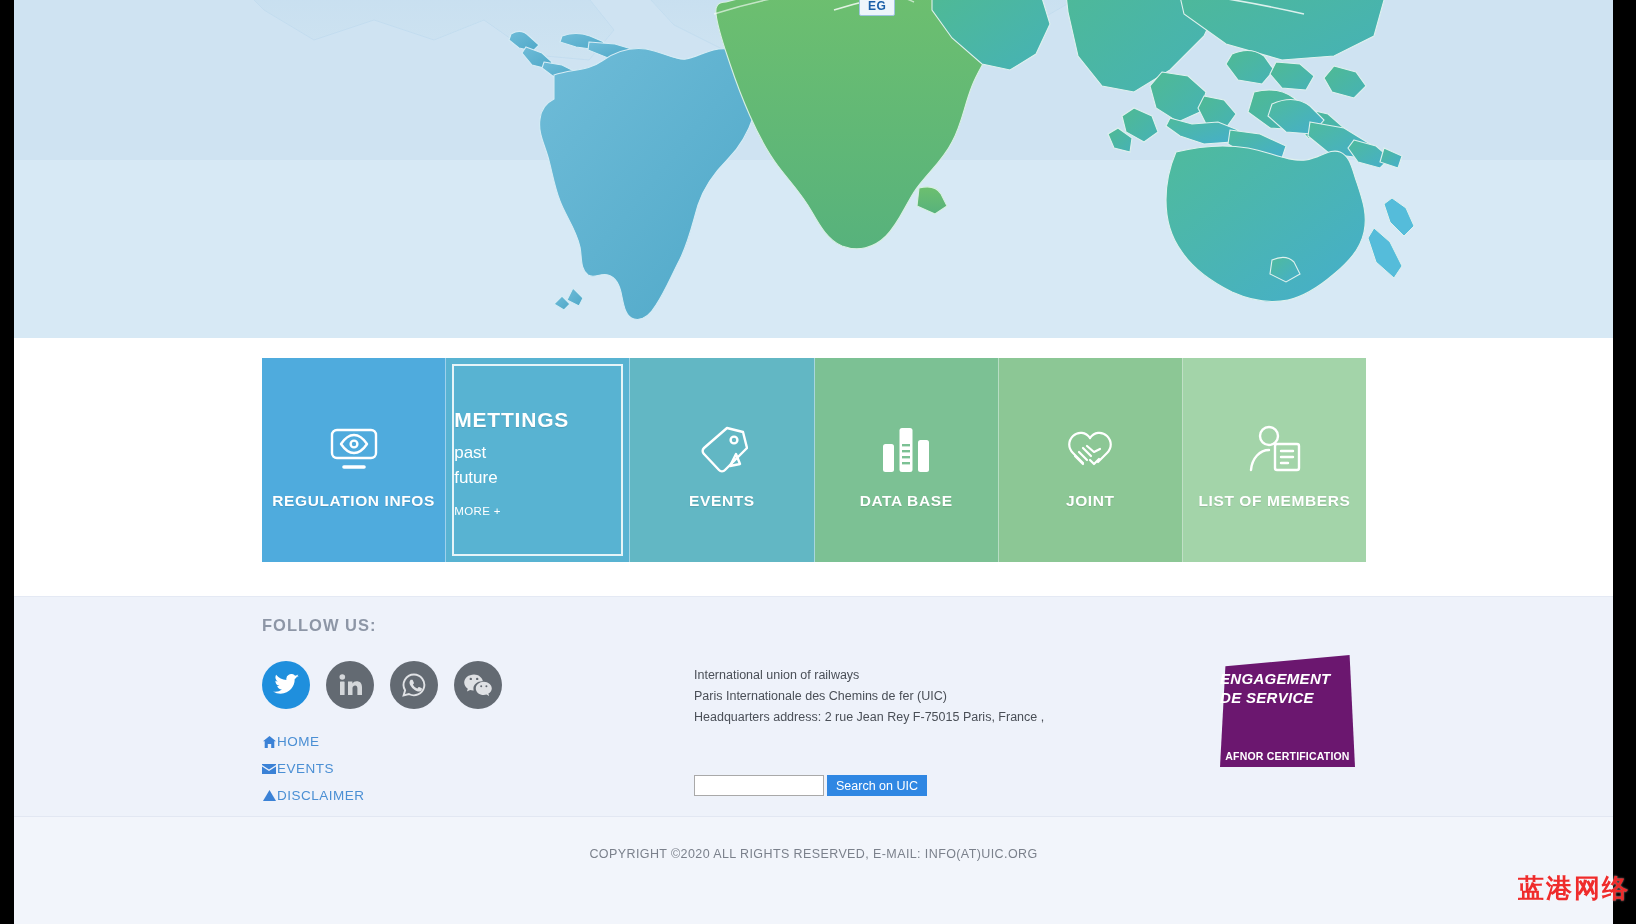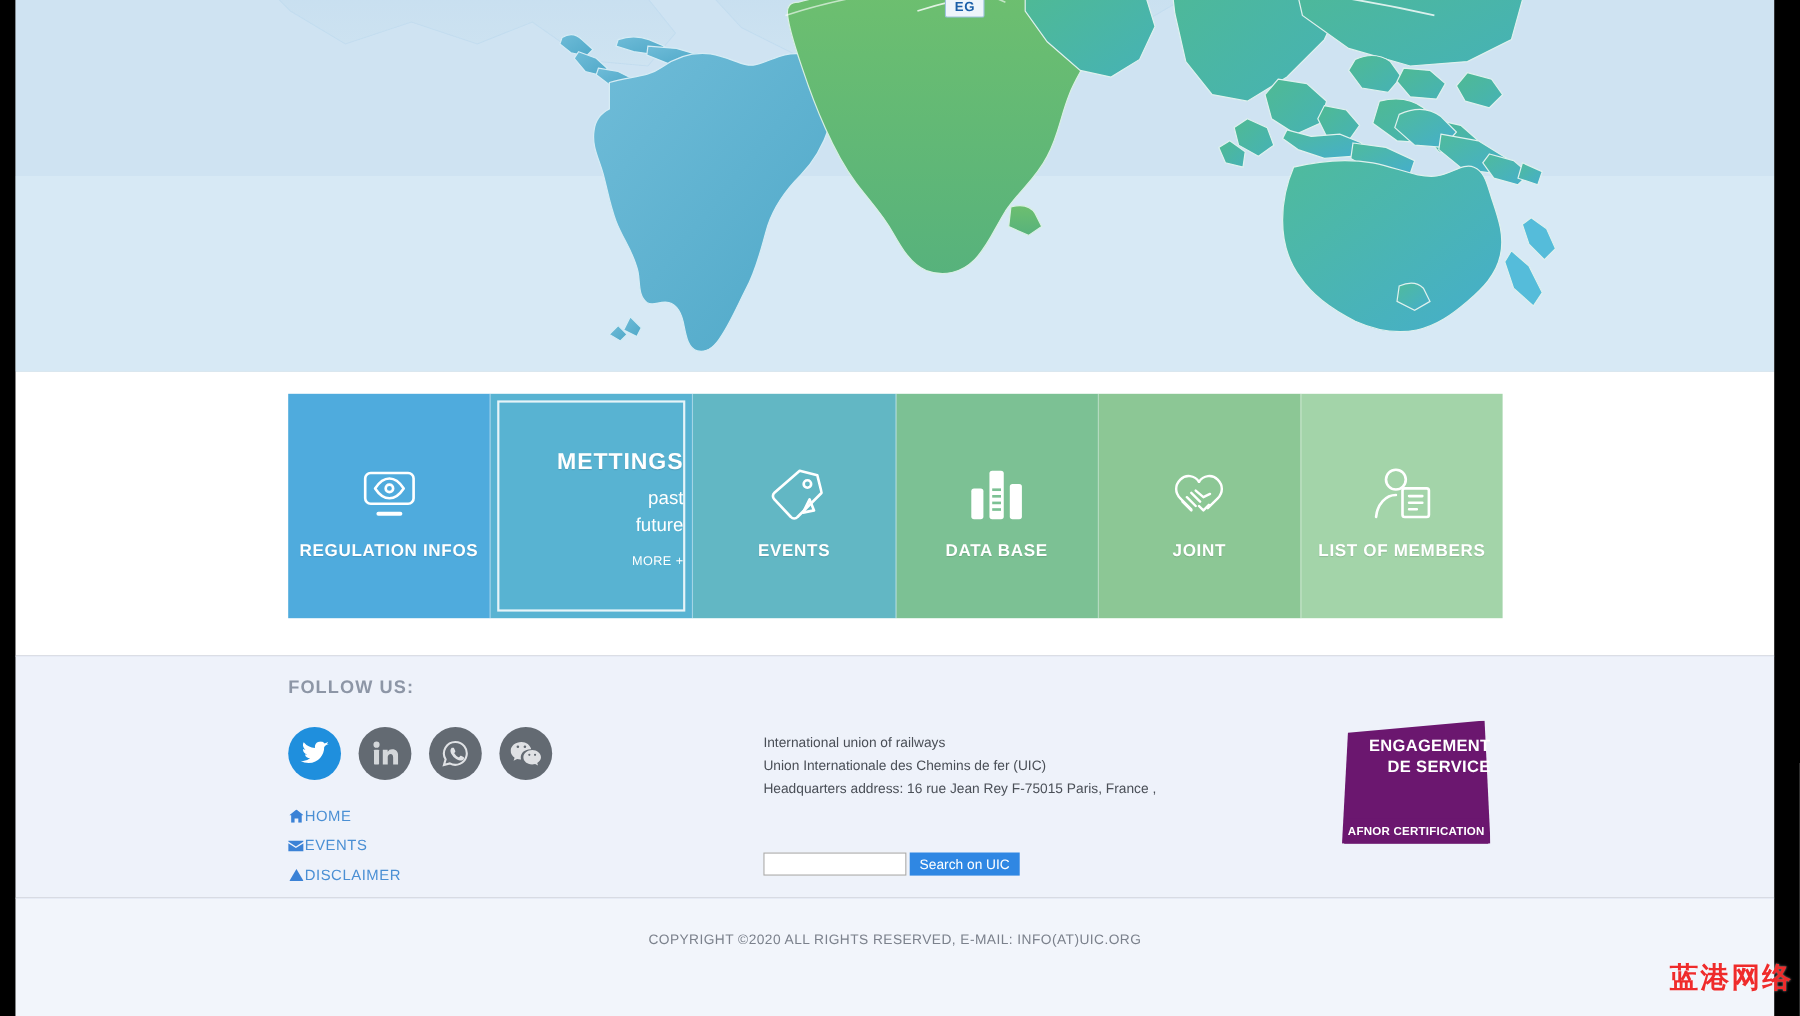--- a/index.html
+++ b/index.html
@@ -79,24 +79,23 @@
   }
 
   
   .tile.active { justify-content:center; }
   .tile.active .inner {
     position:absolute;
     left:6px; top:6px; right:6px; bottom:6px;
     border:2px solid rgba(255,255,255,.85);
     display:flex;
     flex-direction:column;
-    align-items:flex-end;
+    align-items:flex-start;
     justify-content:center;
     padding-top:4px;
-    padding-left:28px;
   }
   .tile.active .t-main {
     font-size:21px; font-weight:bold; letter-spacing:.8px;
     text-shadow:0 1px 1px rgba(0,0,0,.12);
   }
   .tile.active .t-sub { font-size:17px; margin-top:9px; line-height:23px; }
   .tile.active .t-more { font-size:11.5px; margin-top:16px; letter-spacing:.4px; }
 
   
   #footer {
@@ -152,22 +151,22 @@
     position:absolute; left:1206px; top:58px;
     width:135px; height:112px;
   }
   #afnor .shape {
     position:absolute; inset:0;
     background:#6b176f;
     clip-path:polygon(4% 10%, 96% 0%, 100% 100%, 0% 100%);
   }
   #afnor .lbl1 {
     position:absolute; left:0; right:0; top:14px;
-    text-align:right; color:#fff; font-weight:bold;
-    font-size:15px; line-height:19px; letter-spacing:.3px;
+    text-align:left; color:#fff; font-weight:bold;
+    font-size:15px; line-height:19px; letter-spacing:.3px;font-style:italic;
   }
   #afnor .bar {
     position:absolute; left:2px; right:2px; bottom:0; height:23px;
     background:#6b176f;
   }
   #afnor .lbl2 {
     position:absolute; left:0; right:0; bottom:5px;
     text-align:center; color:#fff; font-weight:bold; font-size:10.5px;
     letter-spacing:.2px;
   }
@@ -479,22 +478,22 @@
           <svg width="13" height="11" viewBox="0 0 13 11" fill="#3b82d6">
               <path d="M6.5 0 13 11H0z"></path>
             </svg>
         </span>
         <span class="qt">DISCLAIMER</span>
       </div>
     </div>
 
     <div id="addr">
       <p>International union of railways</p>
-      <p>Union Internationale des Chemins de fer (UIC)</p>
-      <p>Headquarters address: 16 rue Jean Rey F-75015 Paris, France ,</p>
+      <p>Paris Internationale des Chemins de fer (UIC)</p>
+      <p>Headquarters address: 2 rue Jean Rey F-75015 Paris, France ,</p>
     </div>
 
     <div id="search-form">
       <input id="search-input" type="text" placeholder="" value="" style="">
       <button id="search-btn">Search on UIC</button>
     </div>
 
     <div id="afnor">
       <div class="shape" style="background: rgb(107, 23, 111);"></div>
       <div class="lbl1">

